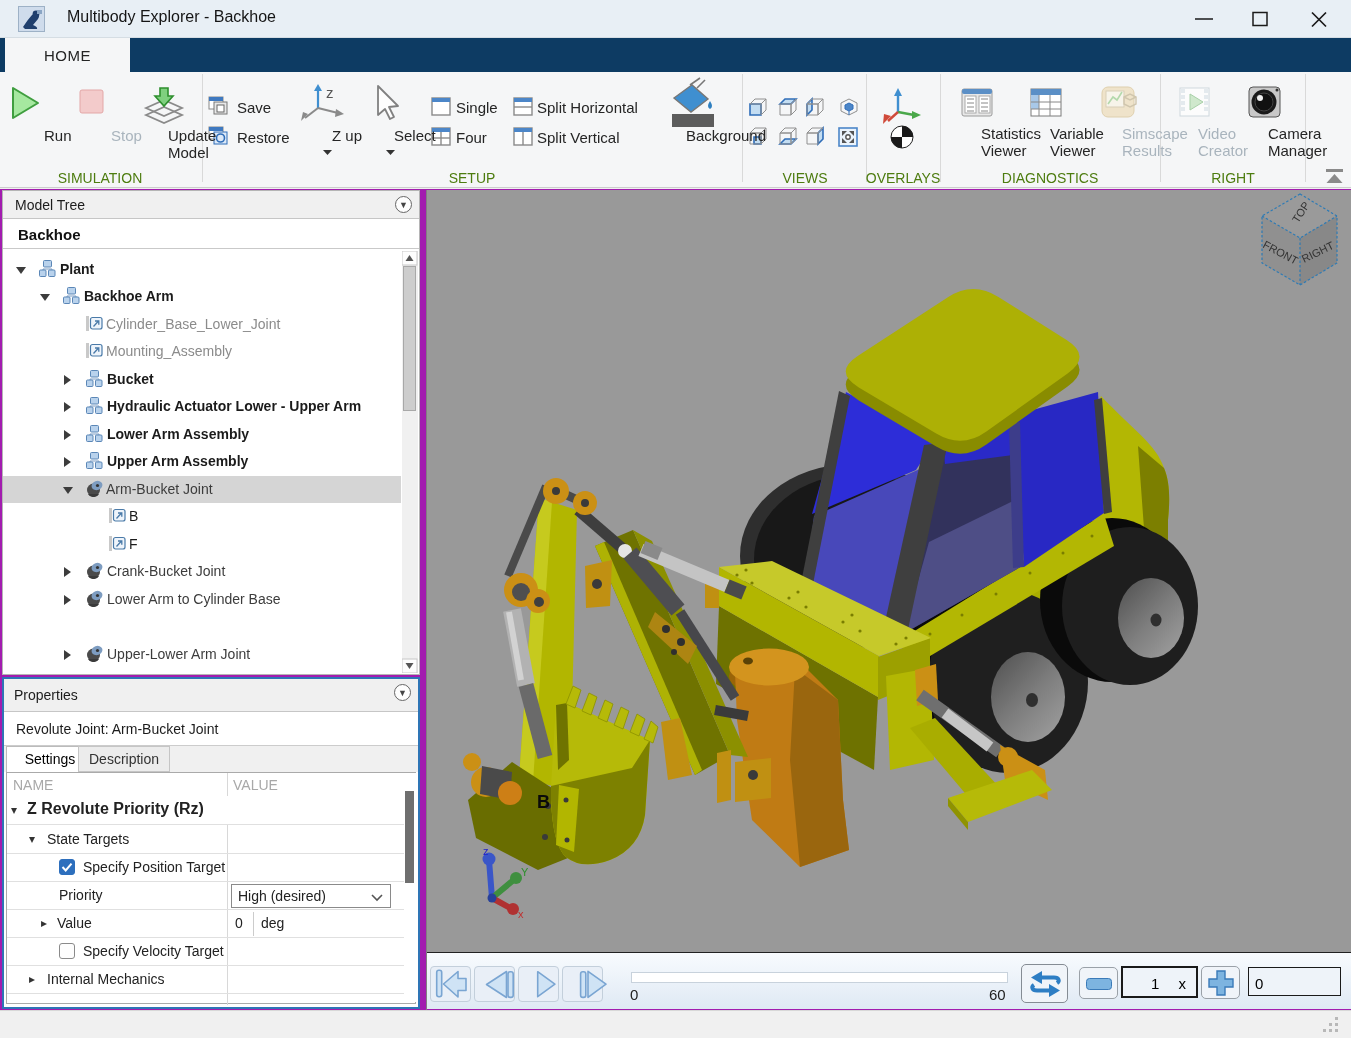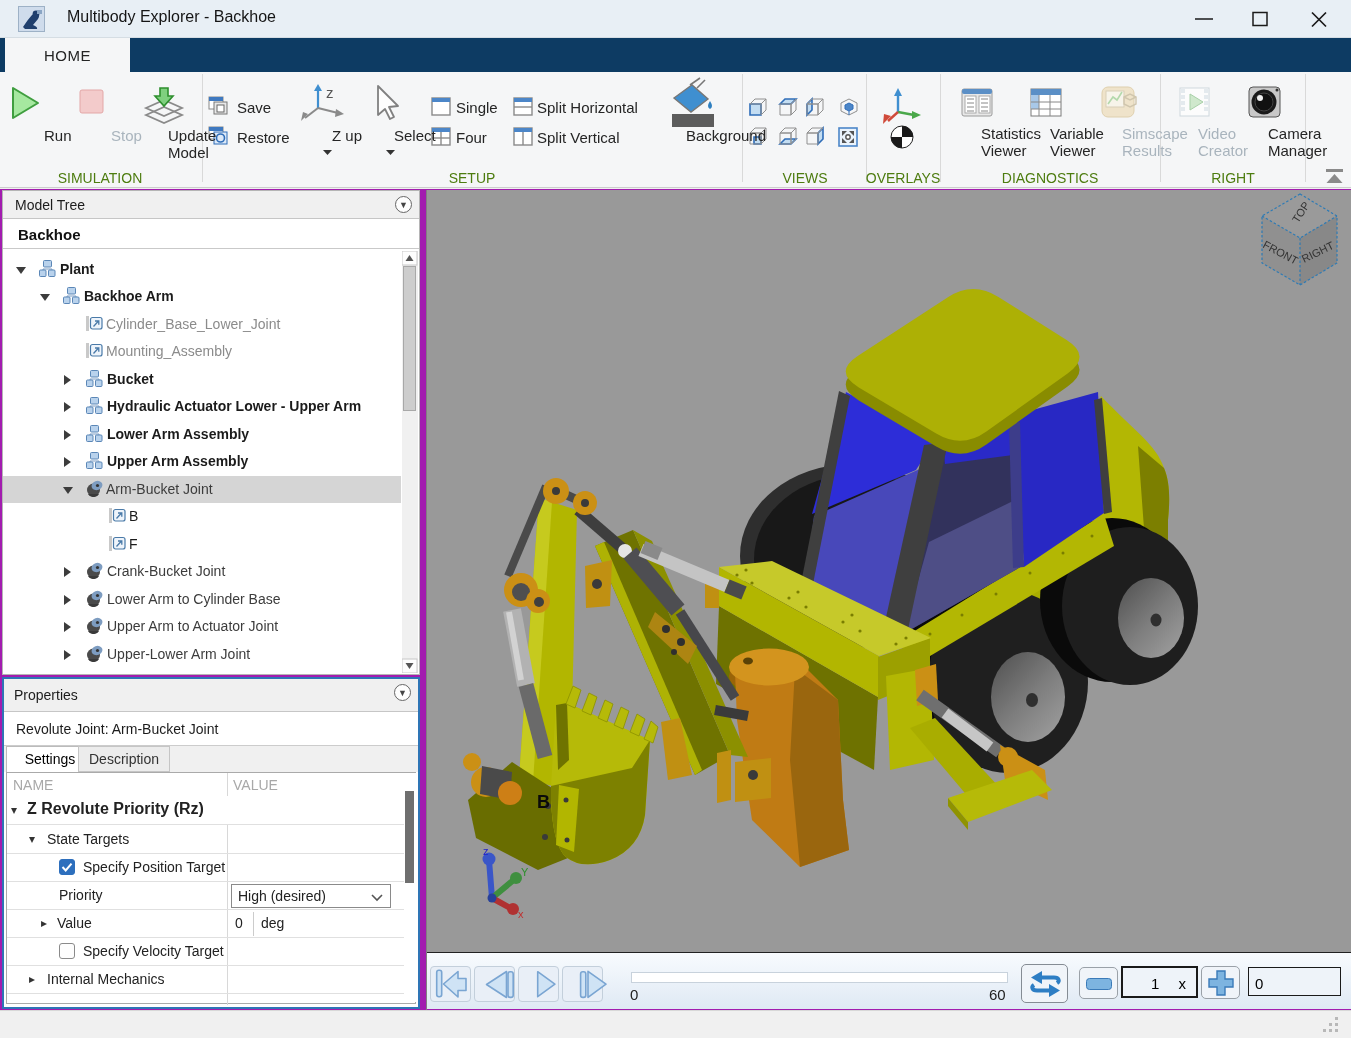--- a/index.html
+++ b/index.html
@@ -414,27 +414,20 @@
             <use href="#ijnt"></use>
           </svg>
           <span class="tx dk" style="left:104px">Crank-Bucket Joint</span>
         </div>
       <div class="trow" style="top:336px">
           <div class="arr clp" style="left:61px"></div>
           <svg class="ticon" style="left:83px" width="17" height="17">
             <use href="#ijnt"></use>
           </svg>
           <span class="tx dk" style="left:104px">Lower Arm to Cylinder Base</span>
-        </div>
-      <div class="trow" style="top:363px">
-          <div class="arr clp" style="left:61px"></div>
-          <svg class="ticon" style="left:83px" width="17" height="17">
-            <use href="#ijnt"></use>
-          </svg>
-          <span class="tx dk" style="left:104px">Upper Arm to Actuator Joint</span>
         </div>
       <div class="trow" style="top:391px">
           <div class="arr clp" style="left:61px"></div>
           <svg class="ticon" style="left:83px" width="17" height="17">
             <use href="#ijnt"></use>
           </svg>
           <span class="tx dk" style="left:104px">Upper-Lower Arm Joint</span>
         </div>
     </div>
     <div id="treescroll">

